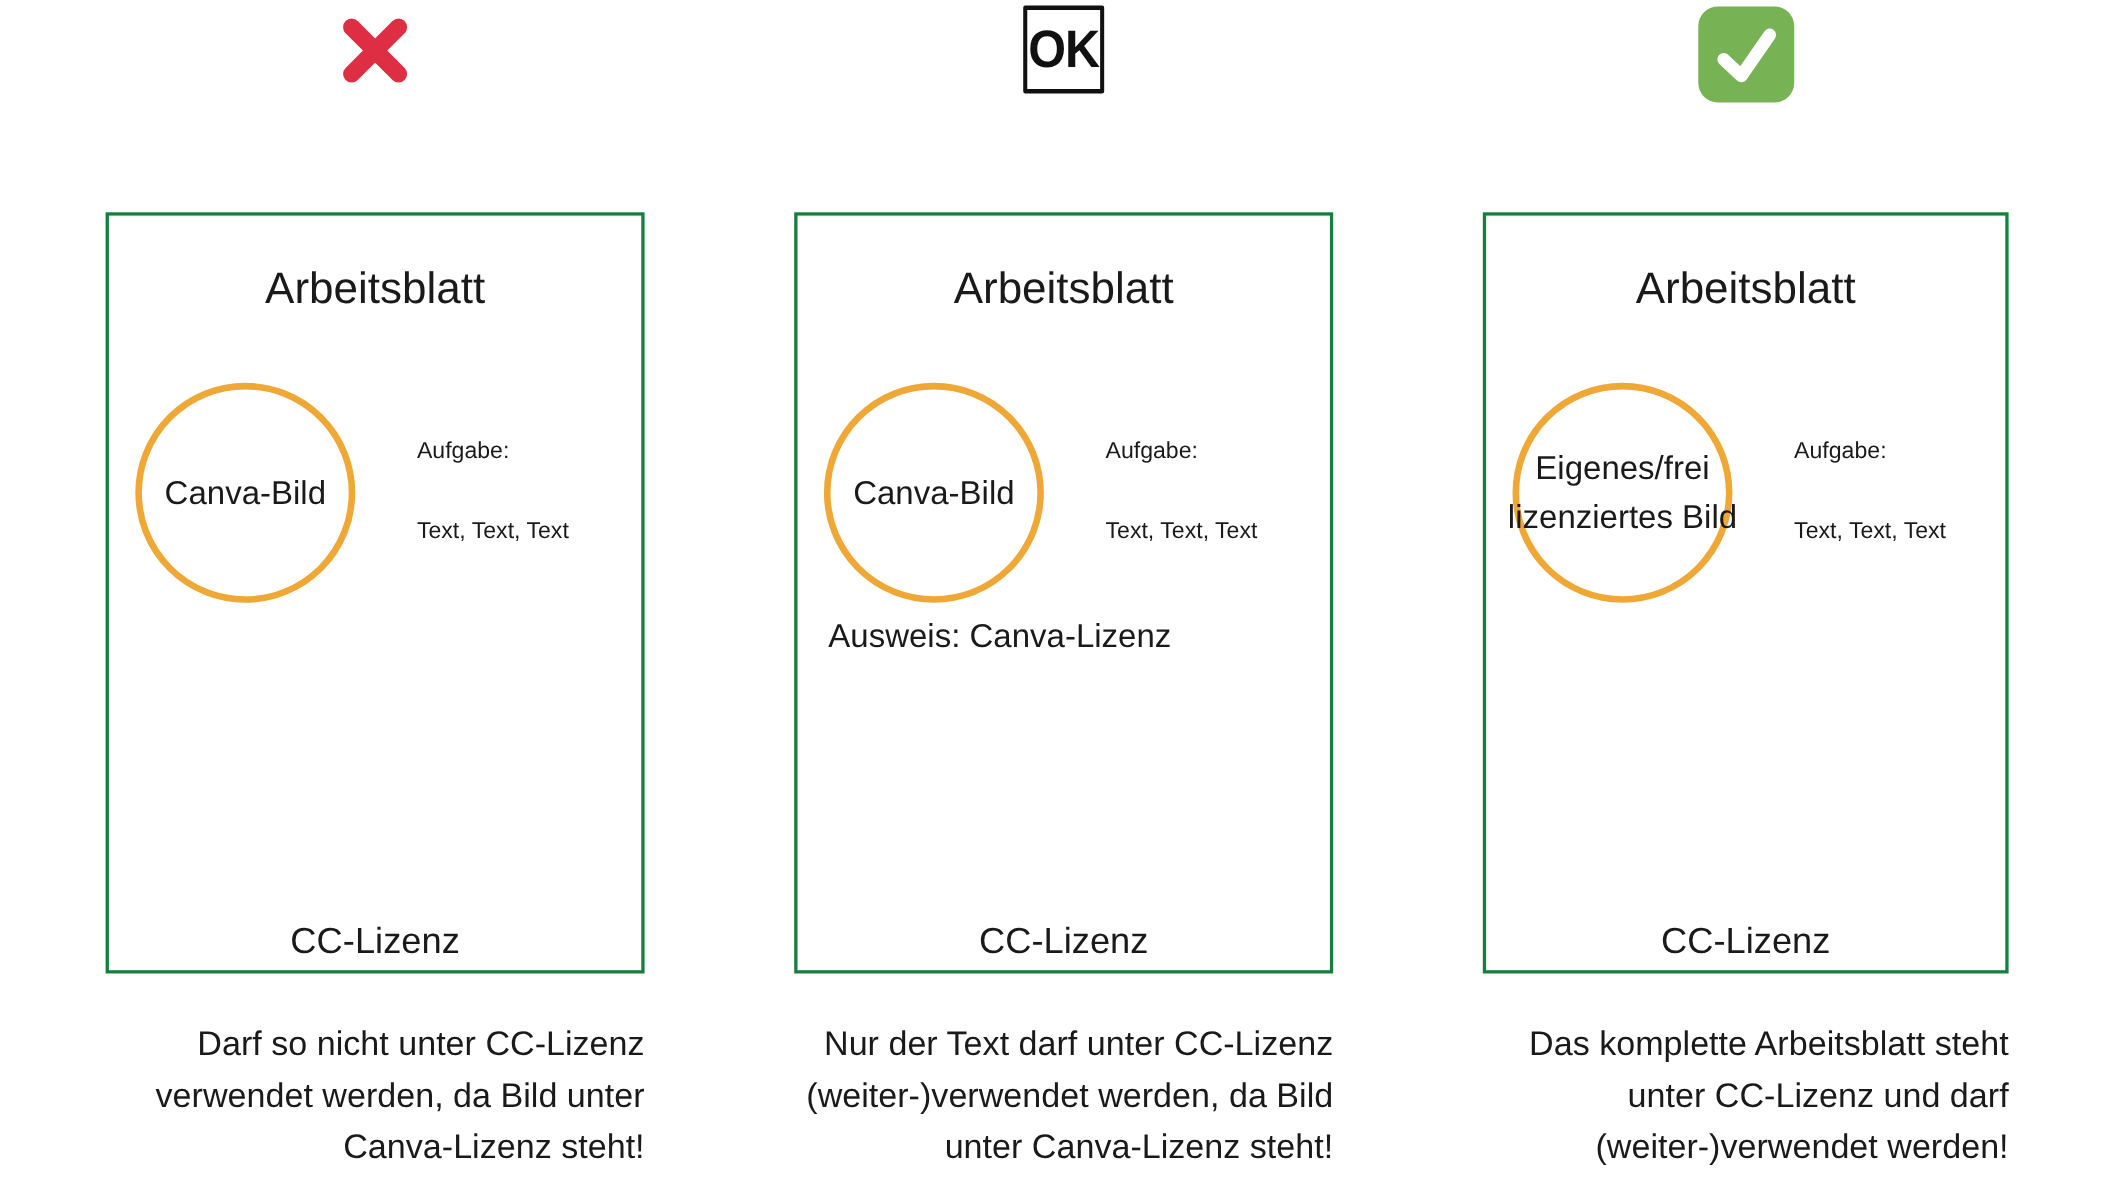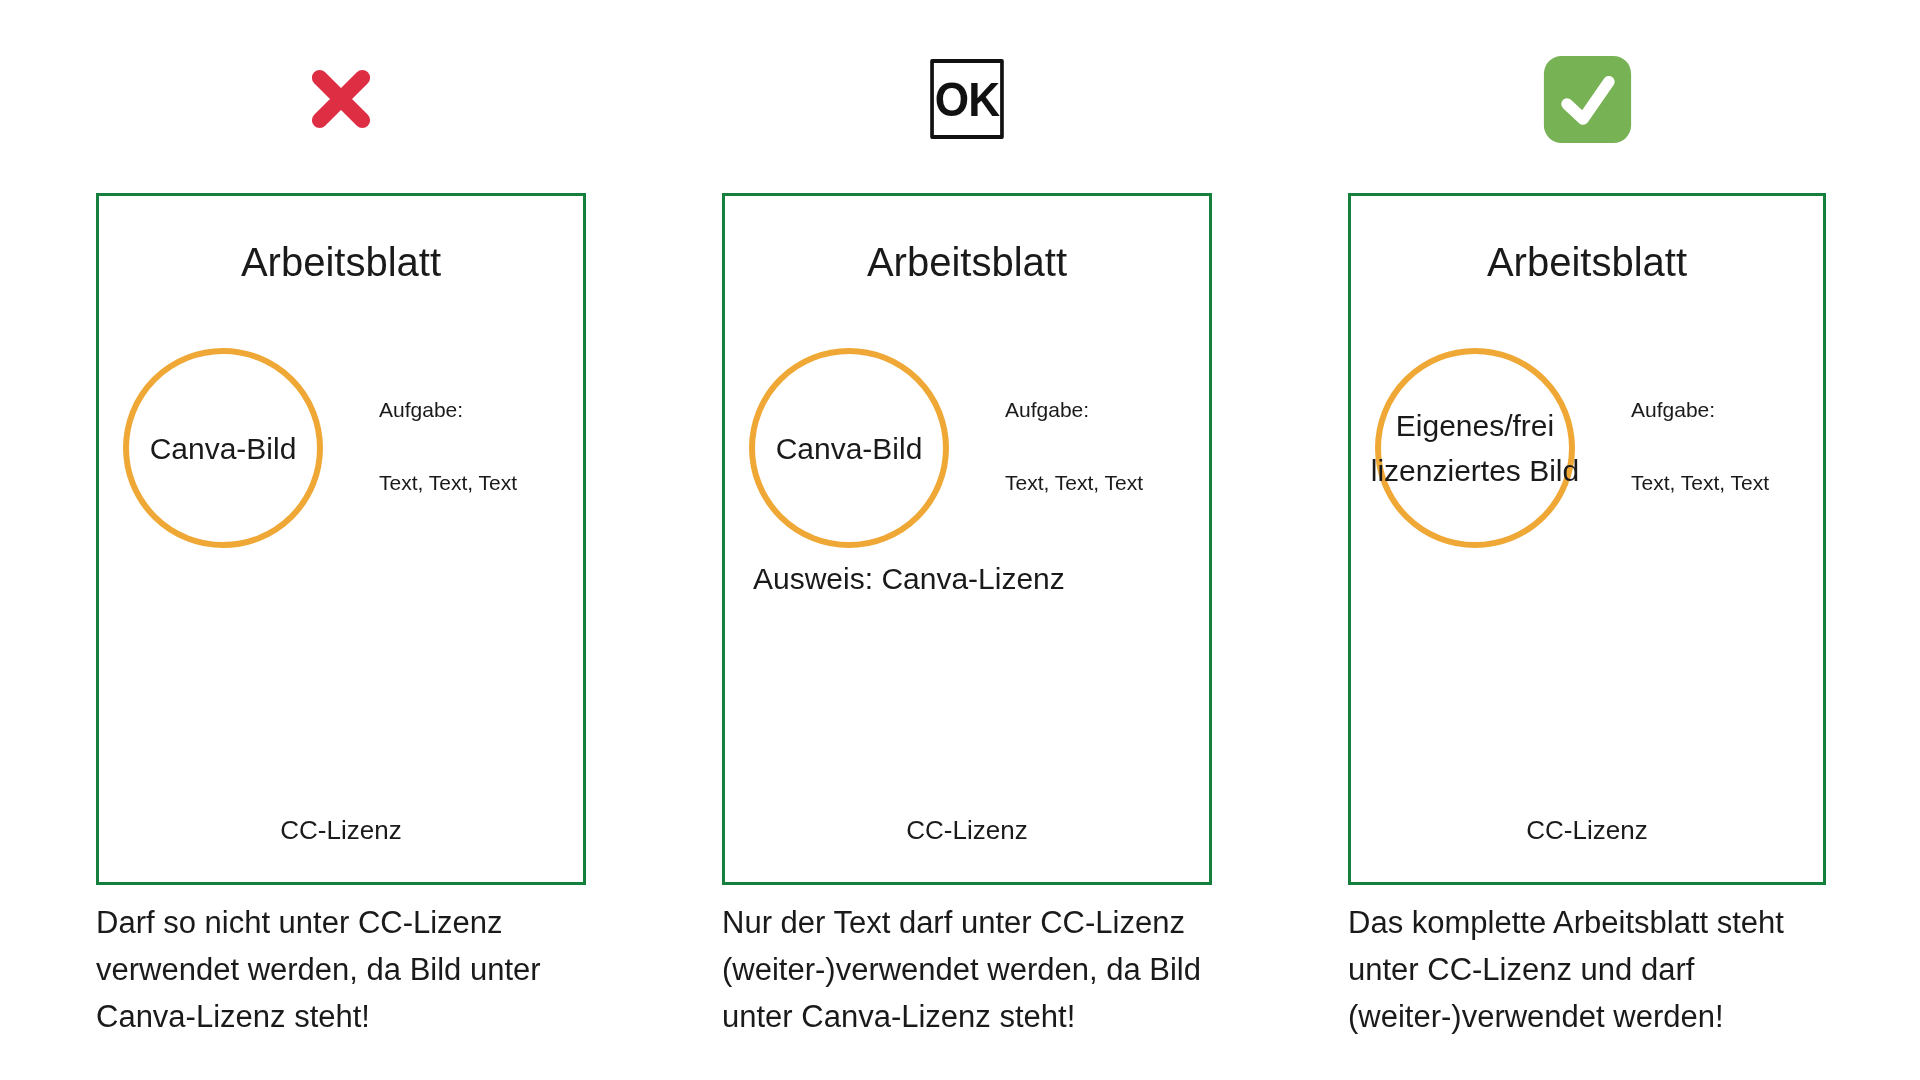--- a/index.html
+++ b/index.html
@@ -6,21 +6,21 @@
   html, body { width: 1920px; height: 1080px; background: #ffffff; overflow: hidden; }
   body { font-family: "Liberation Sans", "DejaVu Sans", sans-serif; color: #1a1a1a; position: relative; }
 
   .column { position: absolute; top: 0; }
   .col-1 { left: 96px;  width: 490px; }
   .col-2 { left: 722px; width: 490px; }
   .col-3 { left: 1348px; width: 478px; }
 
   .icon-area {
     height: 193px; padding-top: 5px;
-    display: flex; align-items: center; justify-content: center;
+    display: flex; align-items: flex-start; justify-content: center;
   }
 
   .ok-badge {
     width: 80px; height: 80px; border: 4px solid #111111; border-radius: 2px;
     display: flex; align-items: center; justify-content: center;
     font-size: 48px; font-weight: 700; letter-spacing: -1px;
     transform: scaleX(0.92); color: #111111;
   }
 
   .card {
@@ -49,27 +49,27 @@
     font-size: 21px;
   }
   .task-block .task-text { margin-top: 49px; }
 
   .license-note {
     position: absolute; left: 28px; top: 366px;
     font-size: 30px;
   }
 
   .footer-license {
-    position: absolute; bottom: 36px; left: 0; width: 100%;
-    text-align: center; font-size: 26px; font-weight: 500;
+    position: absolute; bottom: 8px; left: 0; width: 100%;
+    text-align: center; font-size: 33px; font-weight: 500;
   }
 
   .caption {
-    margin-top: 14px; width: 100%;
-    text-align: left; font-size: 31px; line-height: 47px;
+    margin-top: 40px; width: 100%;
+    text-align: right; font-size: 31px; line-height: 47px;
     white-space: pre-line; font-weight: 400;
   }
 </style>
 </head>
 <body>
 
 <div class="column col-1">
   <div class="icon-area">
     <svg width="82" height="82" viewBox="0 0 100 100">
       <path d="M24 24 L76 76 M76 24 L24 76" stroke="#DD2E44" stroke-width="19" stroke-linecap="round" fill="none"></path>

